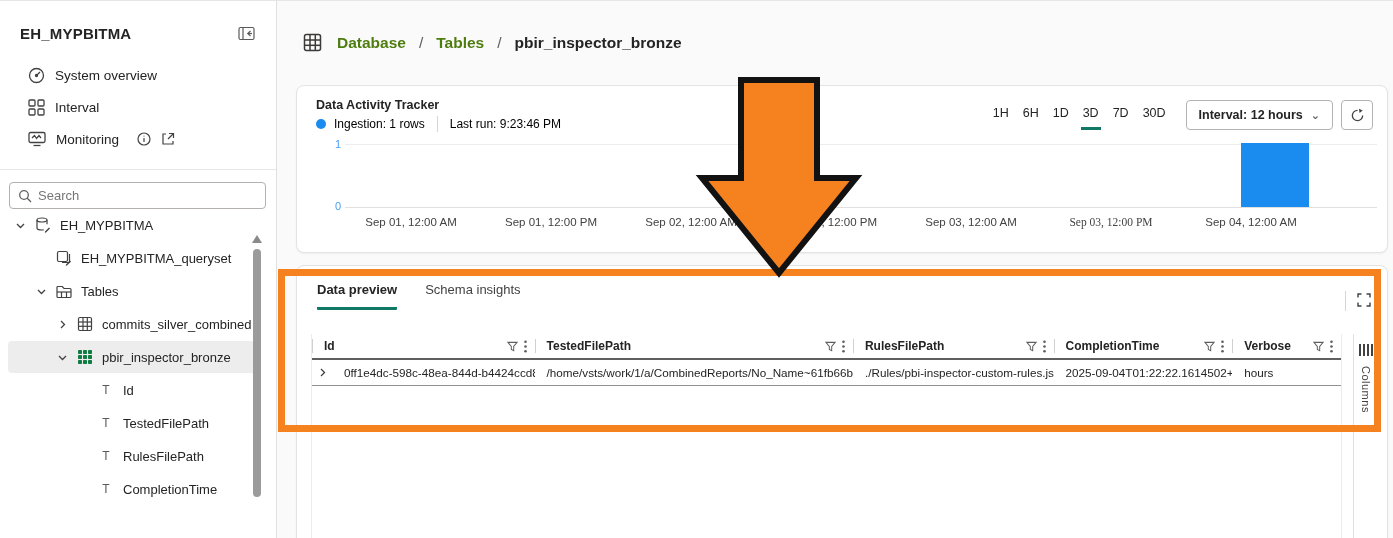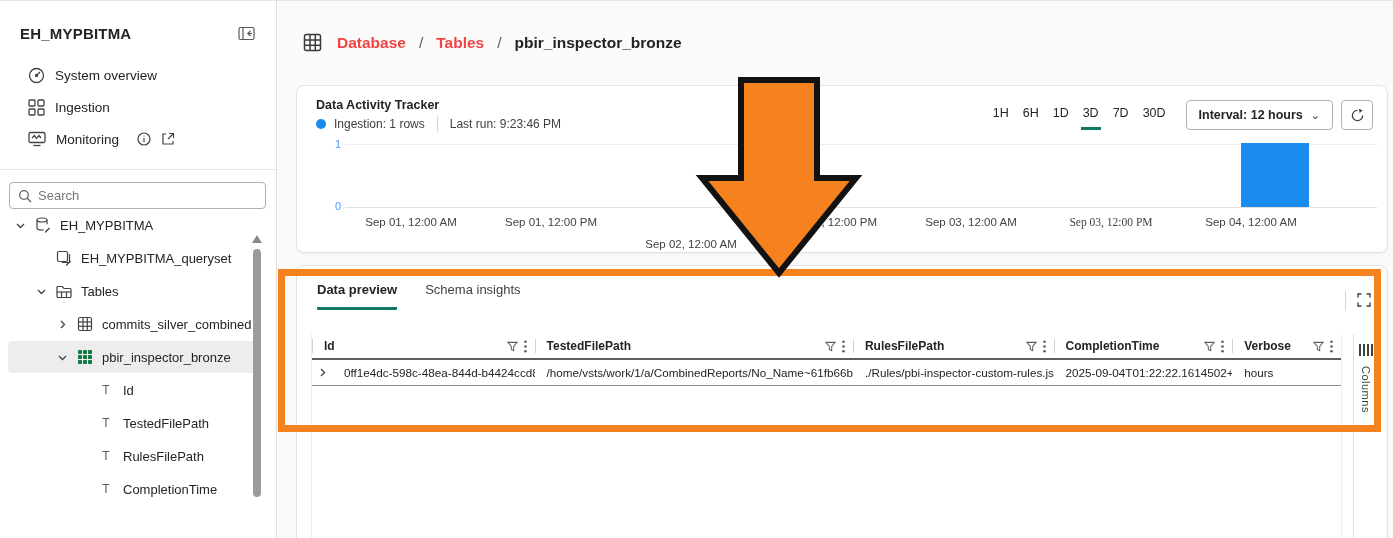--- a/index.html
+++ b/index.html
@@ -27,29 +27,29 @@
   .tree-item.selected { background:#ededed; }
   .tree-chev { width:12px; display:flex; justify-content:center; color:#424242; flex:0 0 12px; }
   .tree-ico { width:18px; display:flex; justify-content:center; align-items:center; flex:0 0 18px; }
   .type-ico { font-size:12px; color:#5a5a5a; font-weight:400; width:18px; text-align:center; }
   .sb-scroll-arrow { position:absolute; left:252px; top:234px; width:0; height:0; border-left:5px solid transparent; border-right:5px solid transparent; border-bottom:8px solid #8a8a8a; }
   .sb-scroll-thumb { position:absolute; left:253px; top:248px; width:8px; height:248px; background:#9b9b9b; border-radius:4px; }
 
   
   .main { position:absolute; left:277px; top:0; right:0; height:538px; }
   .breadcrumb { position:absolute; left:26px; top:32px; display:flex; align-items:center; gap:13px; font-size:15.5px; }
-  .bc-item { font-weight:600; color:#ef4444; cursor:pointer; }
+  .bc-item { font-weight:600; color:#4d7c0f; cursor:pointer; }
   .bc-sep { color:#605e5c; font-weight:400; }
   .bc-last { font-weight:700; color:#242424; }
   .bc-ico { display:flex; color:#3b3a39; margin-right:2px; }
 
   .card { position:absolute; background:#fff; border:1px solid #e3e3e3; border-radius:8px; box-shadow:0 1px 2px rgba(0,0,0,.05); }
   .tracker-card { left:19px; top:84px; width:1092px; height:168px; }
   .trk-title { position:absolute; left:19px; top:12px; font-size:12.5px; font-weight:700; }
-  .trk-legend { position:absolute; left:19px; top:30px; display:flex; align-items:center; gap:8px; font-size:12px; color:#404040; }
+  .trk-legend { position:absolute; left:19px; top:30px; display:flex; align-items:center; gap:8px; font-size:12px; color:#000000; }
   .legend-dot { width:10px; height:10px; border-radius:50%; }
   .trk-legend .vdiv { width:1px; height:16px; background:#d6d6d6; margin:0 4px; }
   .trk-controls { position:absolute; right:14px; top:14px; display:flex; align-items:center; gap:8px; }
   .range-group { display:flex; gap:10px; margin-right:10px;margin-left:47px; }
   .range-btn { font-size:12.5px; color:#242424; padding:6px 2px 7px 2px; cursor:pointer; border-bottom:3px solid transparent; }
   .range-btn.selected { border-bottom-color:#117865; }
   .interval-btn { display:flex; align-items:center; gap:8px; border:1px solid #b5b3b0; border-radius:4px; height:30px; padding:0 12px; font-size:12.5px; font-weight:600; background:#fff; cursor:pointer; }
   .interval-btn .chev { color:#616161; font-size:11px; }
   .refresh-btn { width:32px; height:30px; border:1px solid #b5b3b0; border-radius:4px; display:flex; align-items:center; justify-content:center; background:#fff; cursor:pointer; color:#424242; }
 
@@ -120,21 +120,21 @@
         </div>
         <div class="sb-nav-item">
           <span>
             <svg width="17" height="17" viewBox="0 0 17 17" fill="none" stroke="#424242" stroke-width="1.3">
               <rect x="1" y="1" width="6" height="6" rx="1"></rect>
               <rect x="10" y="1" width="6" height="6" rx="1"></rect>
               <rect x="1" y="10" width="6" height="6" rx="1"></rect>
               <rect x="10" y="10" width="6" height="6" rx="1"></rect>
             </svg>
           </span>
-                 <span>Ingestion</span>
+                 <span>Interval</span>
         </div>
         <div class="sb-nav-item">
           <span>
             <svg width="18" height="16" viewBox="0 0 18 16" fill="none" stroke="#424242" stroke-width="1.3">
               <rect x="1" y="1.5" width="16" height="10" rx="1.5"></rect>
               <path d="M4 7 l2.5-2.5 2 3 2.5-3 2 2.5"></path>
               <line x1="5.5" y1="14.5" x2="12.5" y2="14.5"></line>
             </svg>
           </span>
                  <span>Monitoring</span>
@@ -323,21 +323,21 @@
       </div>
       <div class="plot">
         <div class="ylab" style="top:2px; left:18px;">1</div>
         <div class="ylab" style="top:64px; left:18px;">0</div>
         <div class="gridline" style="top:8px;"></div>
         <div class="baseline" style="top:71px;"></div>
         <div class="bar" id="chart-bar" style="left: 944px; top: 7px; width: 68px; height: 64px; background: rgb(26, 140, 240);"></div>
         <div id="xlabels">
             <div class="xlab" style="left: 52px;">Sep 01, 12:00 AM</div>
             <div class="xlab" style="left: 192px;">Sep 01, 12:00 PM</div>
-            <div class="xlab" style="left: 332px; margin-top: 22px;">Sep 02, 12:00 AM</div>
+            <div class="xlab" style="left: 332px;">Sep 02, 12:00 AM</div>
             <div class="xlab" style="left: 472px;">Sep 02, 12:00 PM</div>
             <div class="xlab" style="left: 612px;">Sep 03, 12:00 AM</div>
             <div class="xlab" style="left: 752px; font-family: Liberation Serif, serif;">Sep 03, 12:00 PM</div>
             <div class="xlab" style="left: 892px;">Sep 04, 12:00 AM</div>
           </div>
       </div>
     </div>
 
     <div class="card preview-card">
       <div class="tabs" id="tabs">

